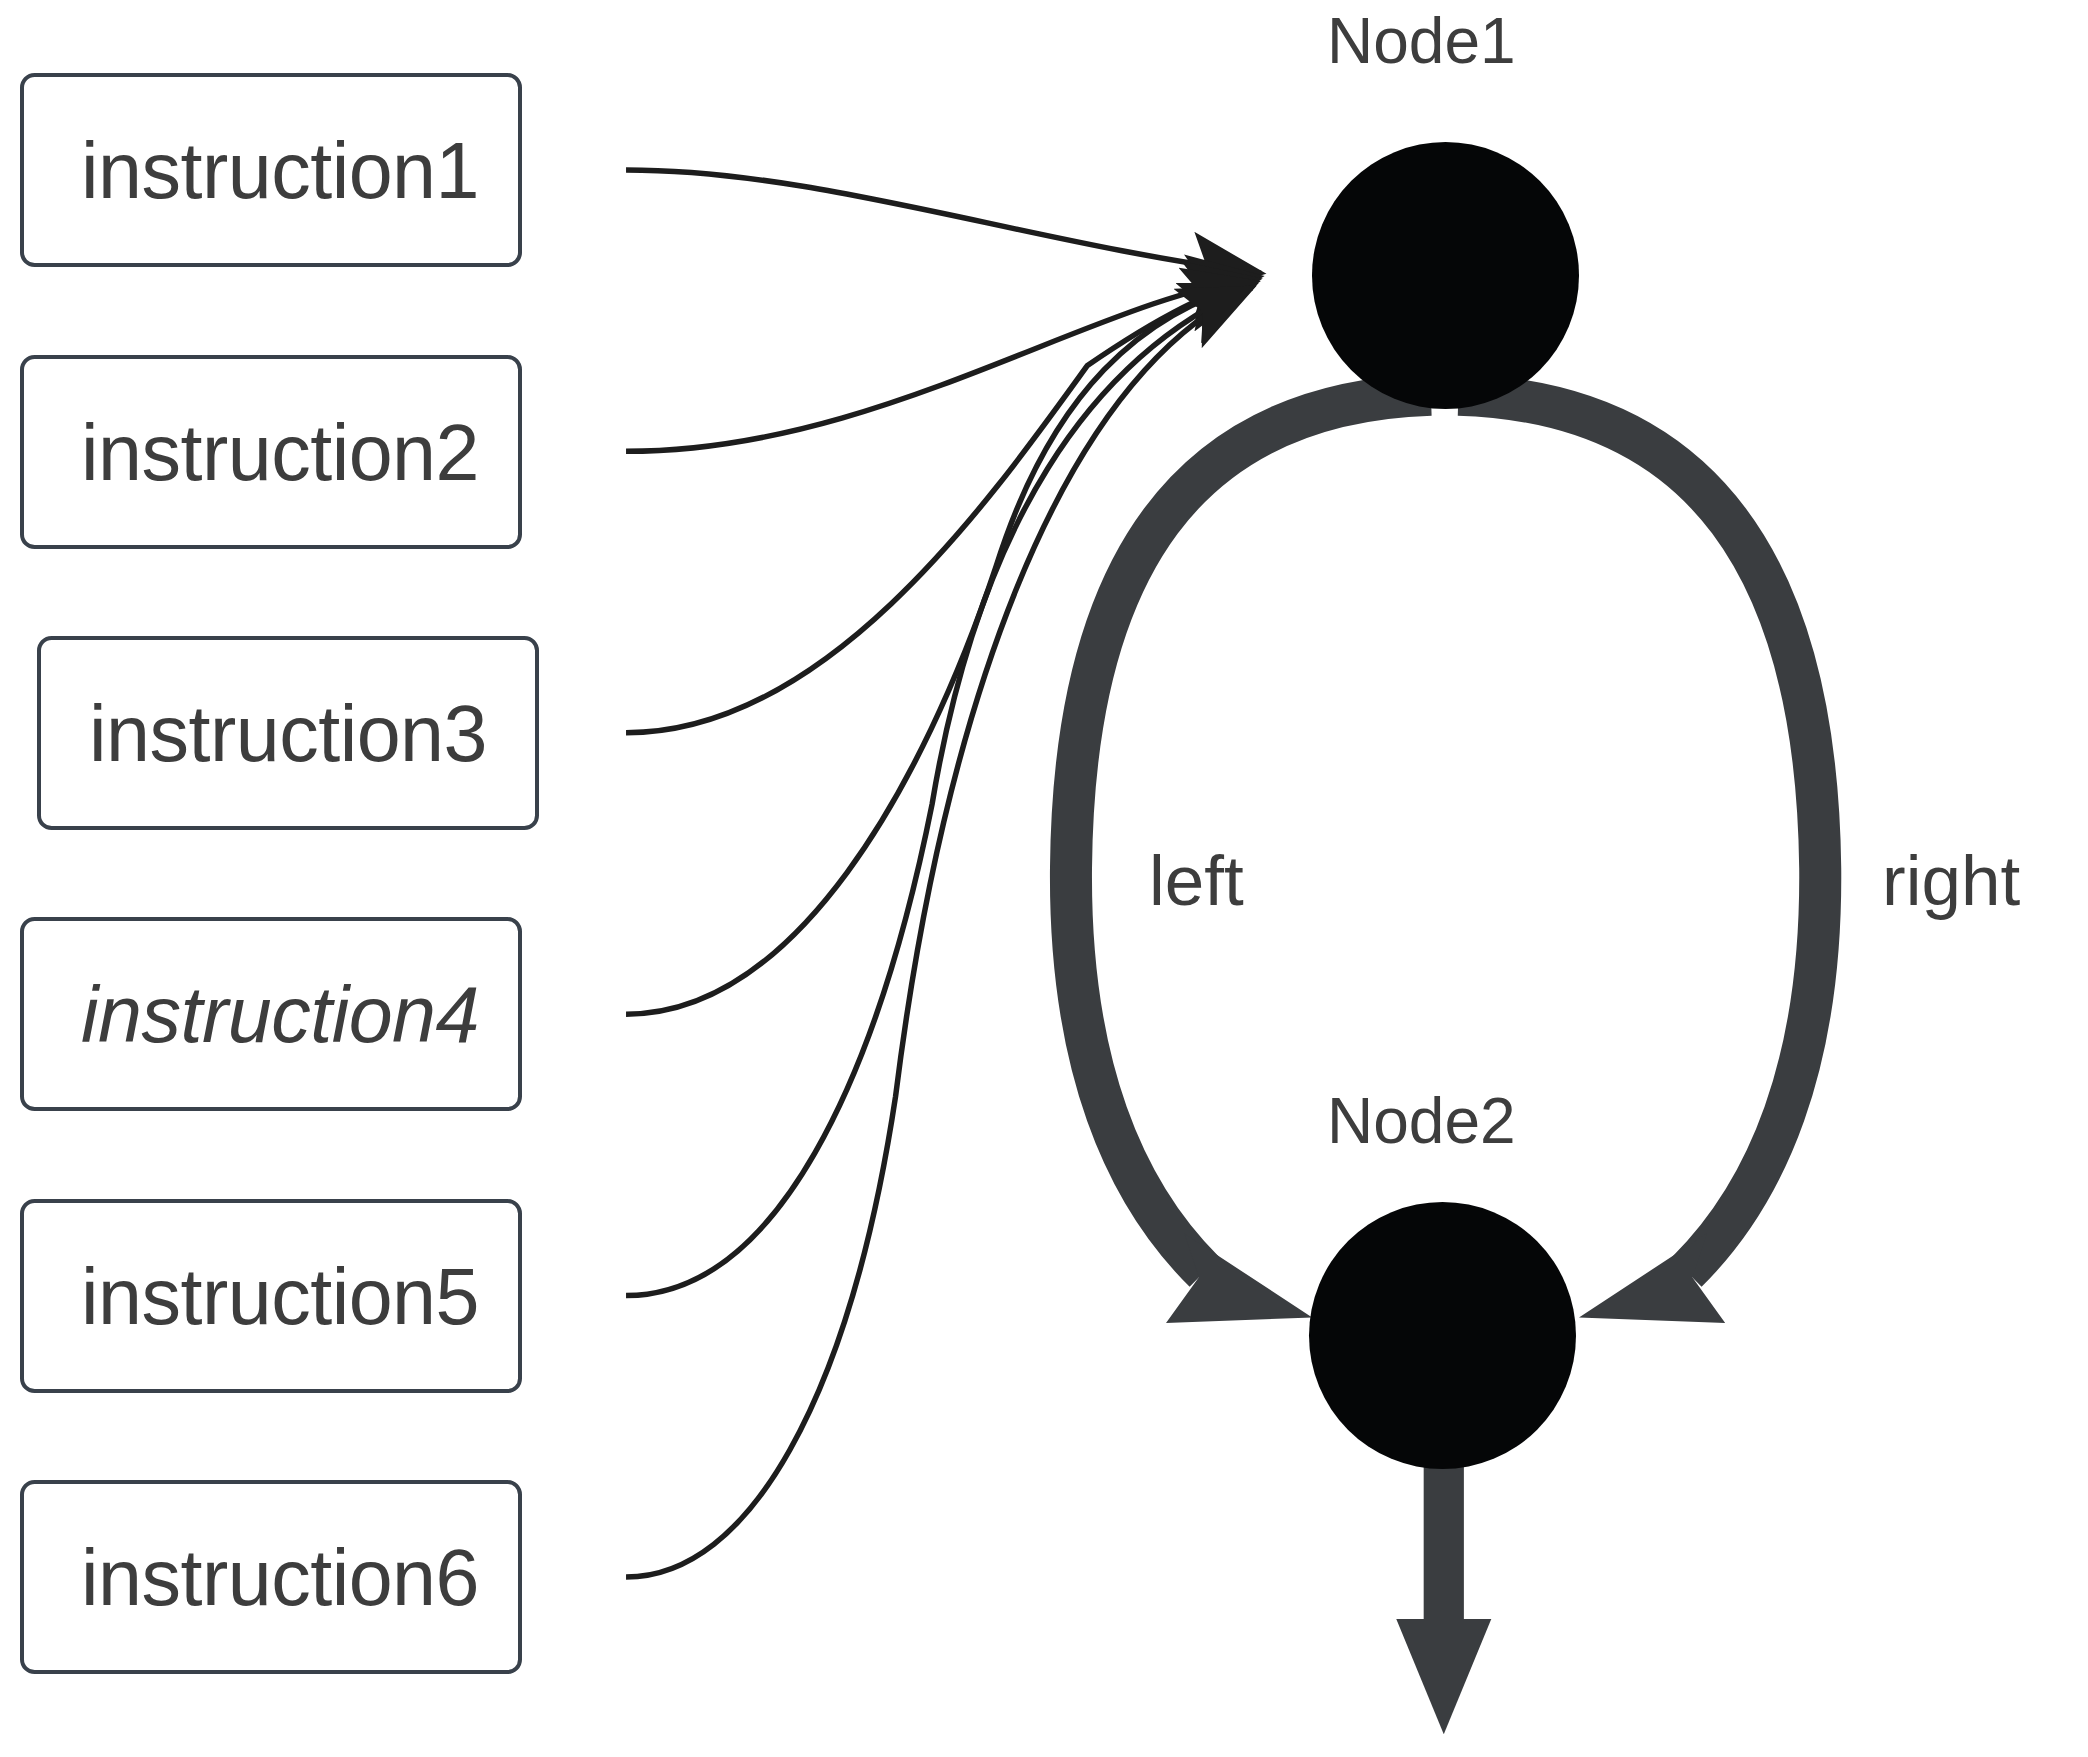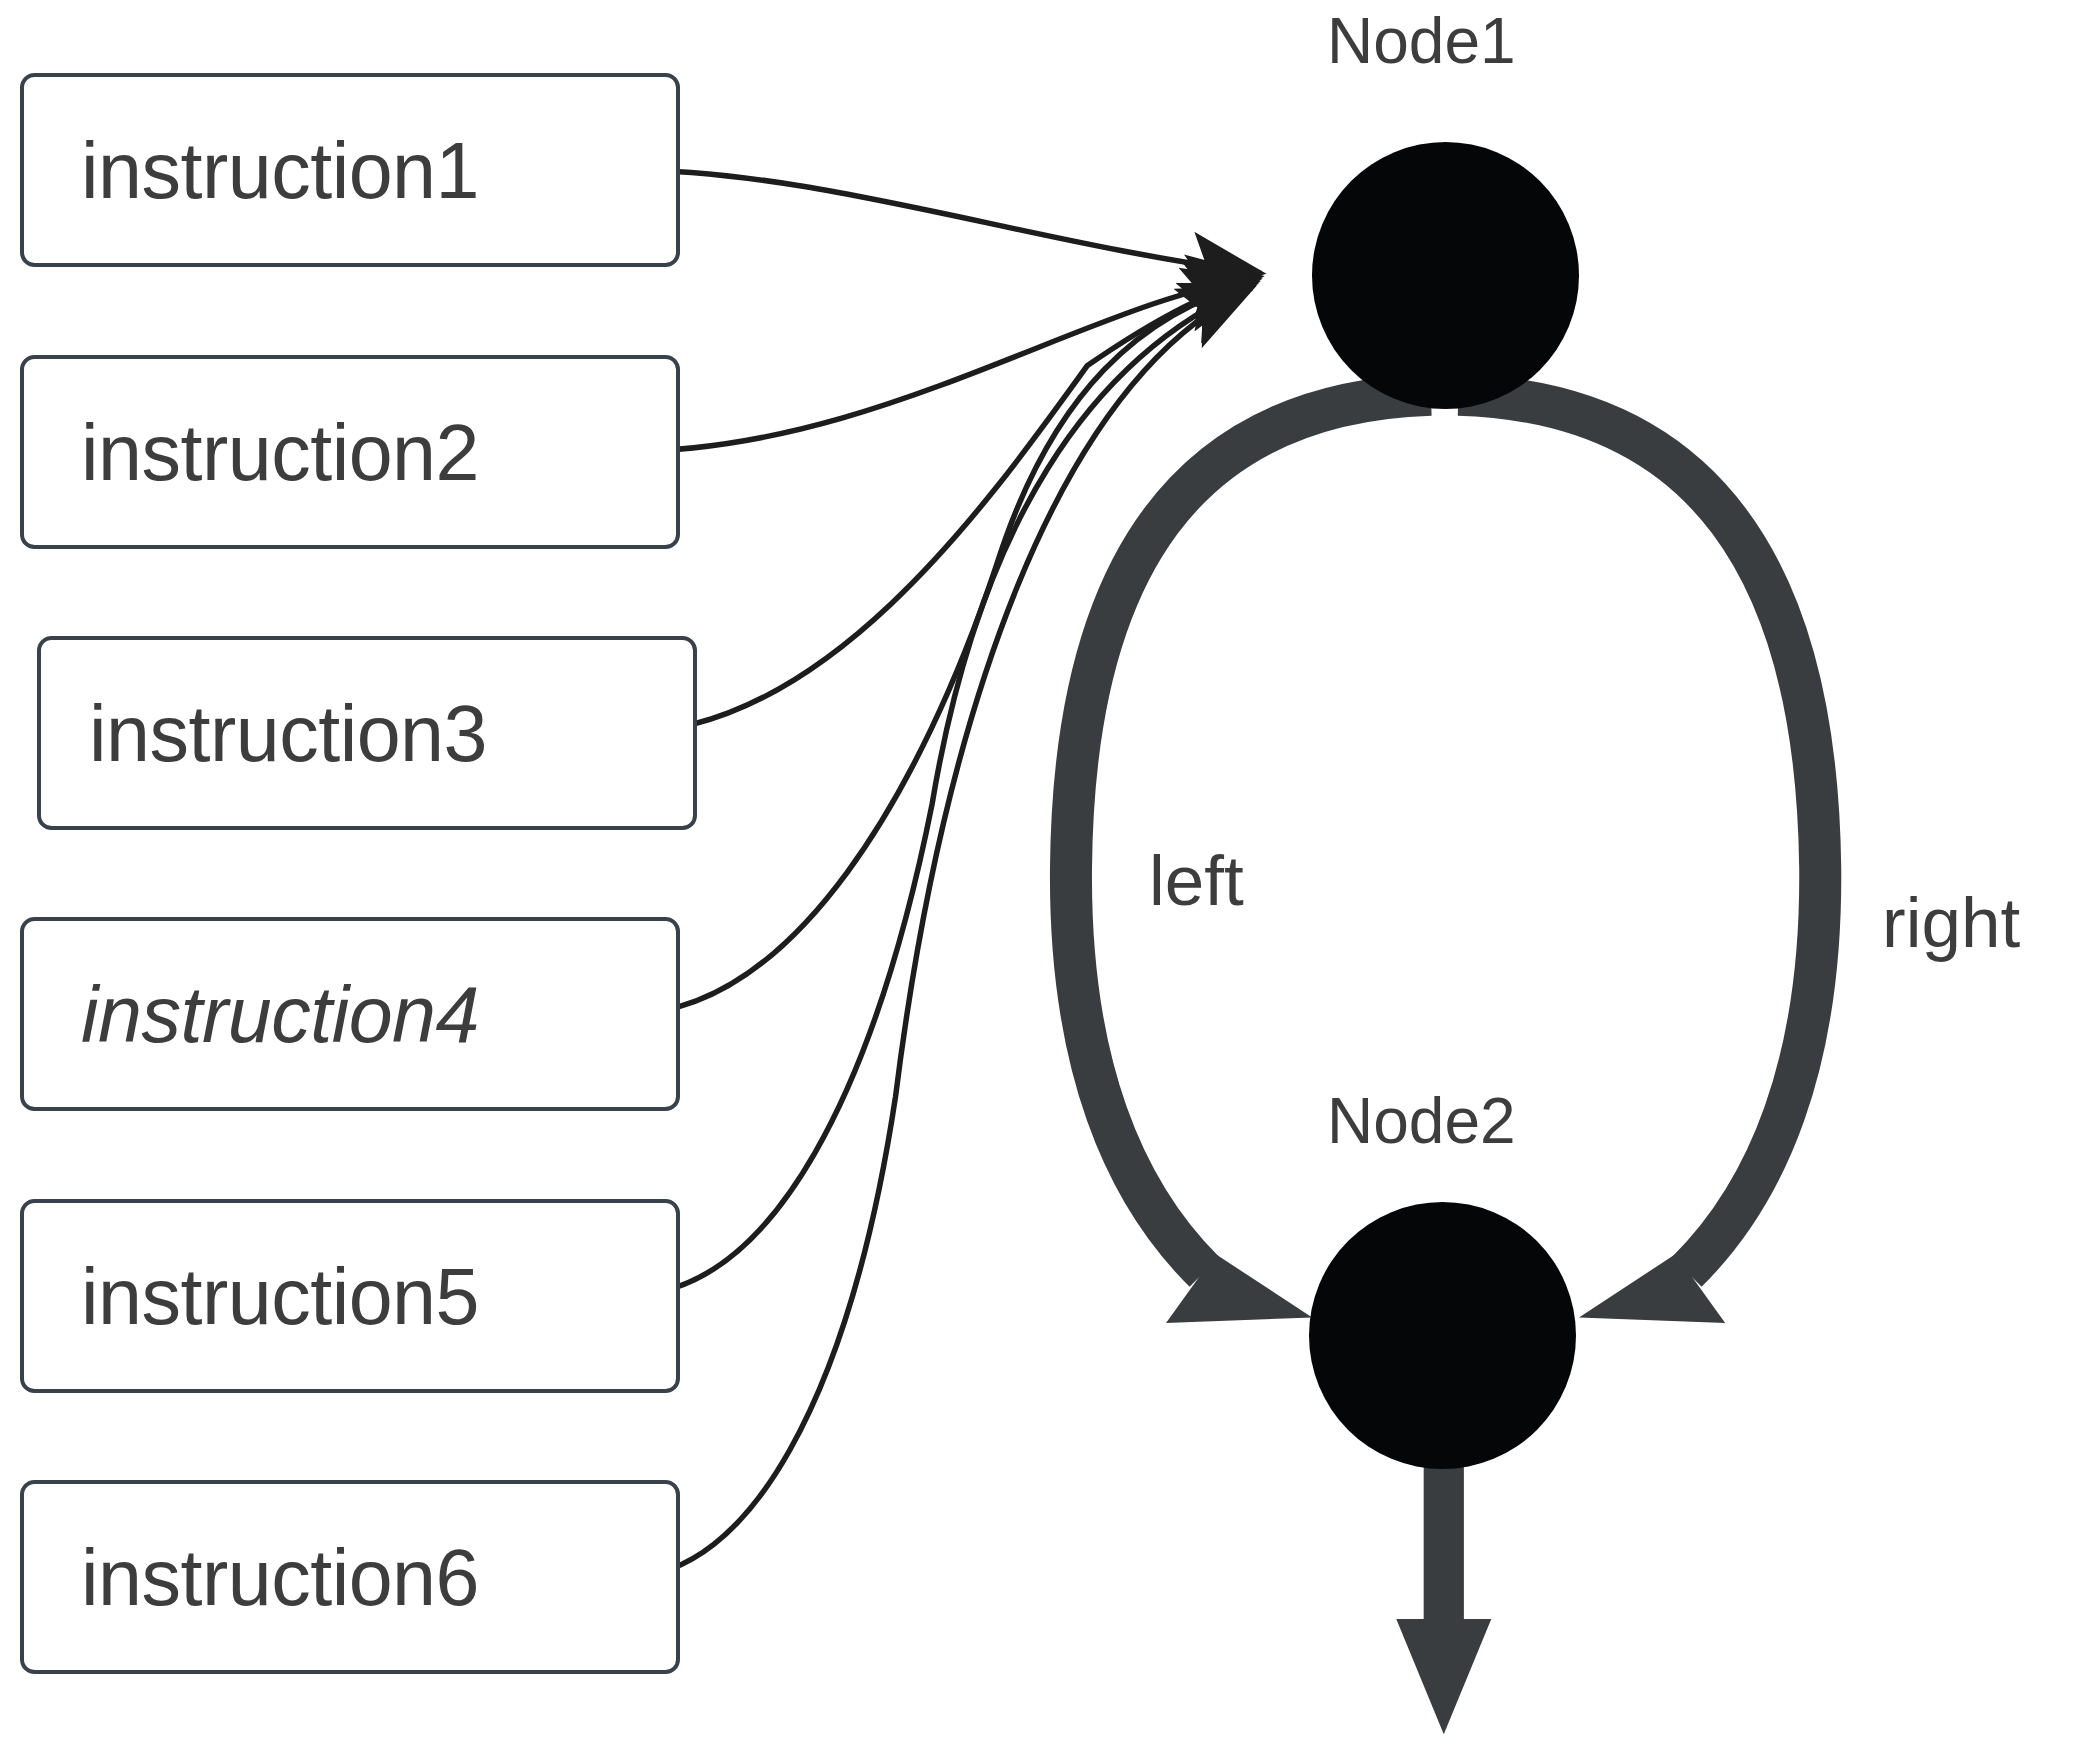--- a/index.html
+++ b/index.html
@@ -21,21 +21,21 @@
   #diagram-svg {
     position: absolute;
     left: 0;
     top: 0;
     width: 2089px;
     height: 1757px;
   }
   .instr-box {
     position: absolute;
     box-sizing: border-box;
-    width: 660px;
+    width: 502px;
     height: 194px;
     border: 4.6px solid #39414b;
     border-radius: 14.6px;
     background: #ffffff;
     display: flex;
     align-items: center;
     padding-left: 57px;
   }
   .instr-label {
     font-size: 79px;
@@ -123,16 +123,16 @@
     <span class="instr-label">instruction6</span>
   </div>
 
   <div class="node-circle" style="left:1312px; top:142px; width:267px; height:267px;"></div>
   <div class="node-label" style="left:1327px; top:9.1px;">Node1</div>
 
   <div class="node-circle" style="left:1309px; top:1202px; width:267px; height:267px;"></div>
   <div class="node-label" style="left:1327px; top:1089px;">Node2</div>
 
   <div class="edge-label" style="left:1149px; top:845px;">left</div>
-  <div class="edge-label" style="left:1882px; top:887px;">right</div>
+  <div class="edge-label" style="left:1882px; top:845px;">right</div>
 
 </div>
 
 
 </body></html>

